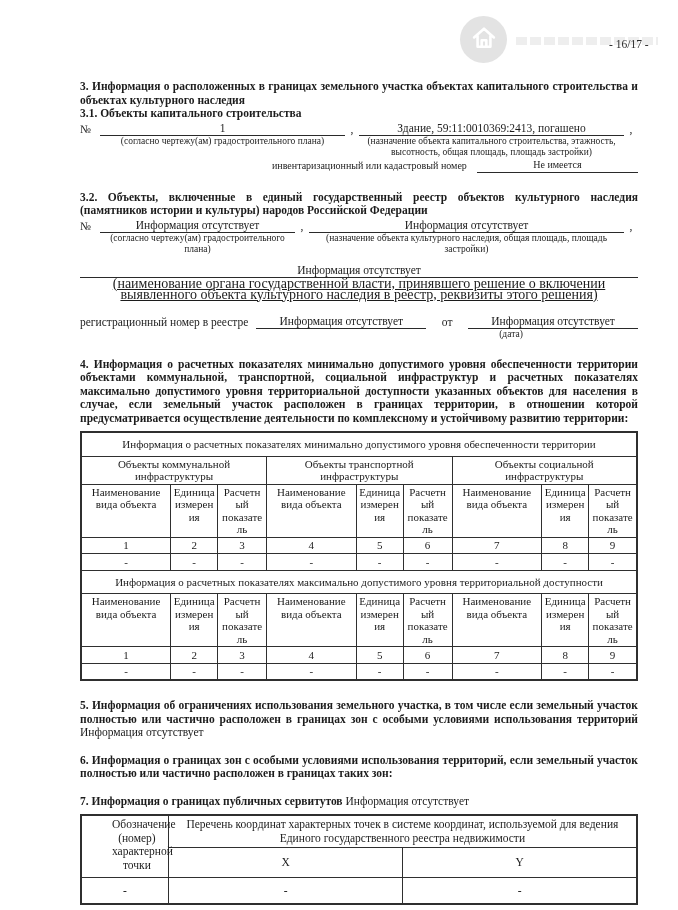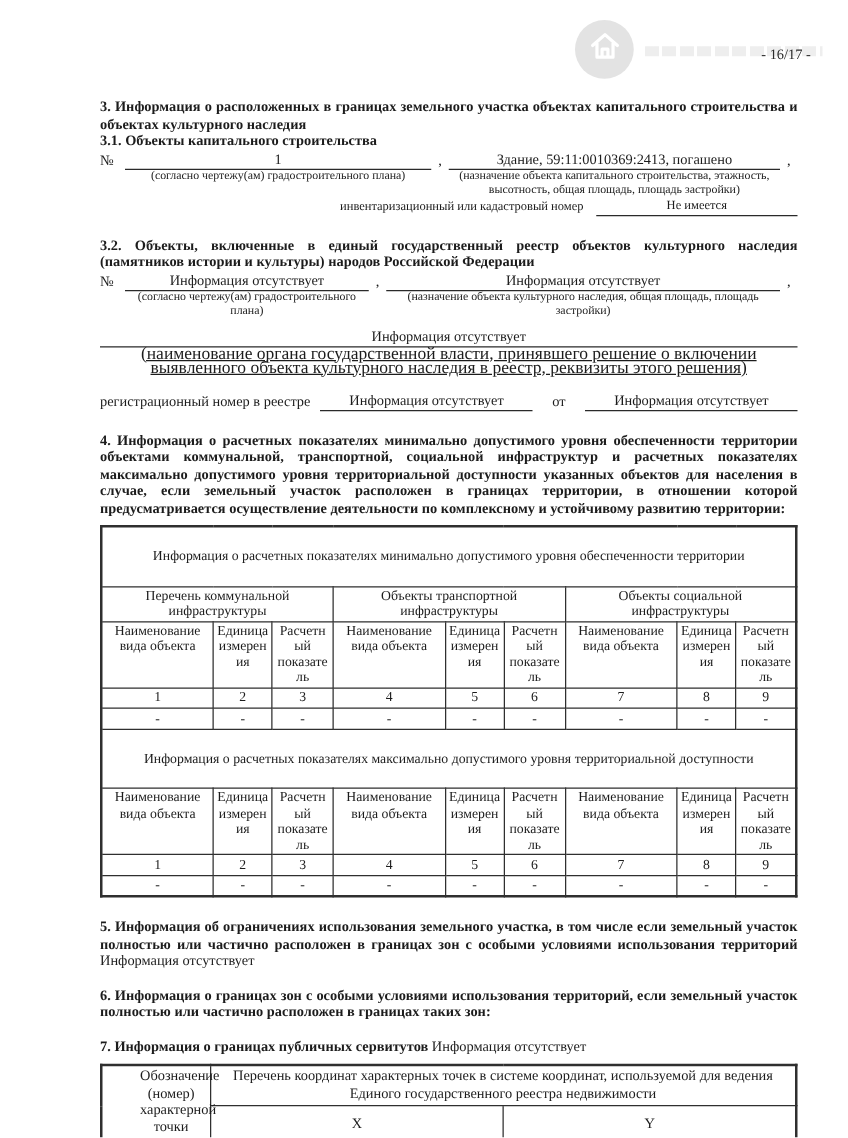--- a/index.html
+++ b/index.html
@@ -52,21 +52,21 @@
   .regline .ot { text-align:center; }
   .regcap { display:grid; grid-template-columns:auto 1fr 26px 1fr; column-gap:8px;
     font-size:9.5px; line-height:11px; }
   .regcap .datecap { grid-column:4; text-align:center; }
 
   
   table { border-collapse:collapse; width:100%; table-layout:fixed; }
   .t4 { border:2px solid #2f2f2f; font-size:11px; }
   .t4 td { border:1px solid #2f2f2f; text-align:center; vertical-align:top;
     padding:1px 2px; line-height:12.5px; overflow-wrap:anywhere; word-break:break-word; }
-  .t4 td.title { padding:17px 2px; }
+  .t4 td.title { padding:5px 2px; }
   .t4 td.num, .t4 td.dash { vertical-align:middle; padding:1.5px 2px; }
   .t7 { border:2px solid #2f2f2f; font-size:11.5px; }
   .t7 td { border:1px solid #2f2f2f; text-align:center; padding:2px 6px; line-height:13.5px; }
   .t7 .corner { vertical-align:top;padding-left:30px; }
   .t7 .xy { height:30px; vertical-align:middle; }
   .t7 .dash { height:26px; vertical-align:middle; }
 </style>
 </head>
 <body>
 
@@ -131,20 +131,23 @@
     <div class="sp8"></div>
     <span class="ufield full" style="font-size:11.5px; line-height:14px;">Информация отсутствует</span>
     <div class="capcenter">(наименование органа государственной власти, принявшего решение о включении выявленного объекта культурного наследия в реестр, реквизиты этого решения)</div>
 
     <div class="sp14"></div>
     <div class="regline">
       <span>регистрационный номер в реестре</span>
       <span class="ufield">Информация отсутствует</span>
       <span class="ot">от</span>
       <span class="ufield">Информация отсутствует</span>
+    </div>
+    <div class="regcap">
+      <span class="datecap">(дата)</span>
     </div>
 
     <div class="sp18"></div>
 
     <p class="head b just">4. Информация о расчетных показателях минимально допустимого уровня обеспеченности территории объектами коммунальной, транспортной, социальной инфраструктур и расчетных показателях максимально допустимого уровня территориальной доступности указанных объектов для населения в случае, если земельный участок расположен в границах территории, в отношении которой предусматривается осуществление деятельности по комплексному и устойчивому развитию территории:</p>
     <div class="sp6"></div>
 
     <table class="t4">
       <colgroup>
         <col style="width:15.8%">
@@ -155,21 +158,21 @@
           <col style="width:8.6%">
         <col style="width:15.8%">
           <col style="width:8.3%">
           <col style="width:8.5%">
       </colgroup>
       <tbody>
           <tr>
             <td class="title" colspan="9">Информация о расчетных показателях минимально допустимого уровня обеспеченности территории</td>
           </tr>
       <tr>
-        <td colspan="3">Перечень коммунальной инфраструктуры</td>
+        <td colspan="3">Объекты коммунальной инфраструктуры</td>
         <td colspan="3">Объекты транспортной инфраструктуры</td>
         <td colspan="3">Объекты социальной инфраструктуры</td>
       </tr>
       <tr>
         <td>Наименование вида объекта</td>
         <td>Единица измерения</td>
         <td>Расчетный показатель</td>
         <td>Наименование вида объекта</td>
         <td>Единица измерения</td>
         <td>Расчетный показатель</td>

